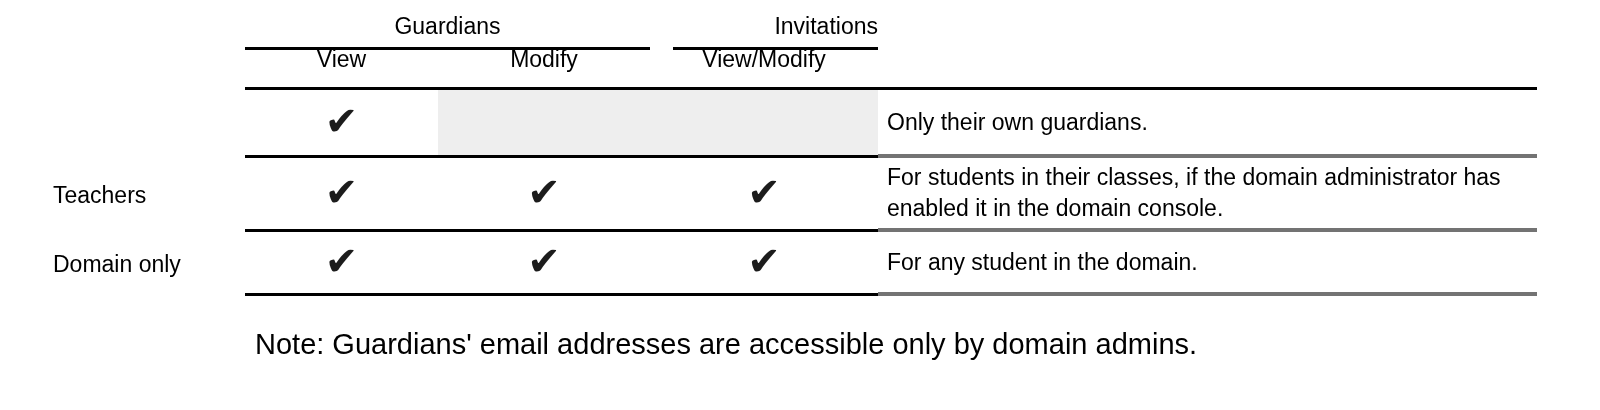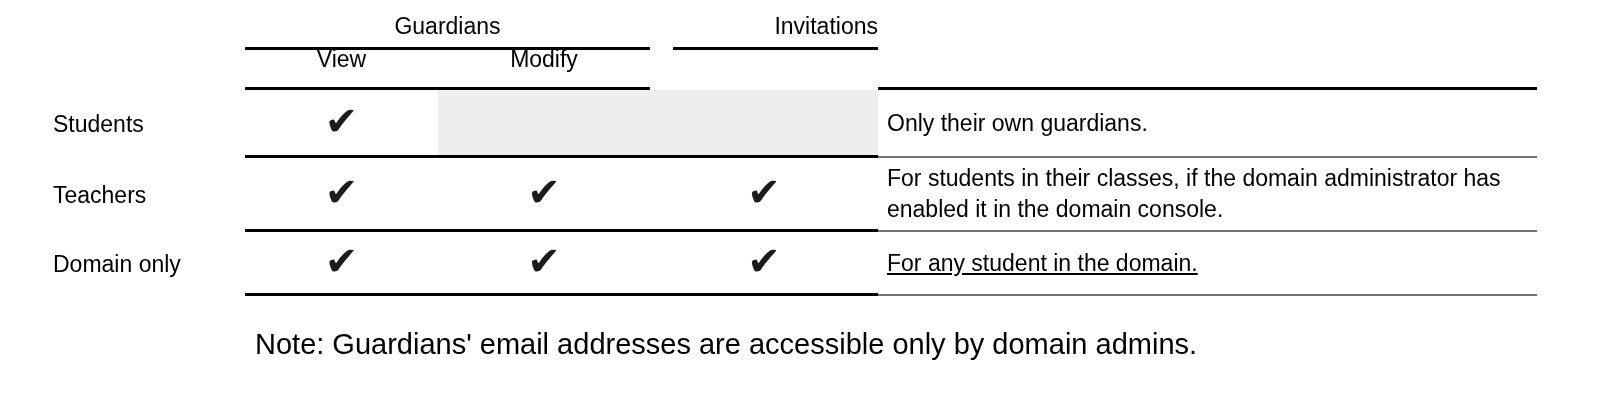--- a/index.html
+++ b/index.html
@@ -55,21 +55,21 @@
   .check-cell .glyph {
     font-family: "DejaVu Sans", sans-serif;
     font-size: 40px;
     line-height: 1;
     color: #1c1c1c;
     transform: translateY(-2px);
   }
   .check-cell.disabled { background: #eeeeee; }
   .note-cell {
     display: flex; align-items: center;
-    border-bottom: 2px solid #737373;
+    border-bottom: 4px solid #737373;
     padding-left: 9px; padding-right: 4px;
     font-size: 23px; line-height: 31px;
   }
 
   .footnote {
     position: absolute; left: 255px; top: 328px;
     font-size: 29px;
   }
 </style>
 </head>
@@ -86,23 +86,23 @@
     </div>
     <div class="cell group-cell group-invitations">
       <div class="group-inner">
         <span>Invitations</span>
       </div>
     </div>
 
     <div class="cell colhead-row-cell corner" style="grid-row:2; grid-column:1;"></div>
     <div class="cell colhead-row-cell" style="grid-column:2;">View</div>
     <div class="cell colhead-row-cell" style="grid-column:3;">Modify</div>
+    <div class="cell colhead-row-cell" style="grid-column:4;">View/Modify</div>
     <div class="cell colhead-row-cell" style="grid-column:5;"></div>
 
-    <div class="cell label-cell" style="grid-row:3; grid-column:1;">Students</div>
     <div class="cell check-cell" style="grid-row:3; grid-column:2;">
         <span class="glyph">✔</span>
       </div>
     <div class="cell check-cell disabled" style="grid-row:3; grid-column:3;"></div>
     <div class="cell check-cell disabled" style="grid-row:3; grid-column:4;"></div>
     <div class="cell note-cell" style="grid-row:3; grid-column:5;">
       <span>Only their own guardians.</span>
     </div>
 
     <div class="cell label-cell" style="grid-row:4; grid-column:1;">Teachers</div>
@@ -122,21 +122,21 @@
     <div class="cell label-cell" style="grid-row:5; grid-column:1;">Domain only</div>
     <div class="cell check-cell" style="grid-row:5; grid-column:2;">
         <span class="glyph">✔</span>
       </div>
     <div class="cell check-cell" style="grid-row:5; grid-column:3;">
         <span class="glyph">✔</span>
       </div>
     <div class="cell check-cell" style="grid-row:5; grid-column:4;">
         <span class="glyph">✔</span>
       </div>
-    <div class="cell note-cell" style="grid-row:5; grid-column:5;text-decoration:underline;">
+    <div class="cell note-cell" style="grid-row:5; grid-column:5;">
       <span>For any student in the domain.</span>
     </div>
 
   </div>
 
   <div class="footnote">Note: Guardians' email addresses are accessible only by domain admins.</div>
 
 </div>
 
 </body></html>

